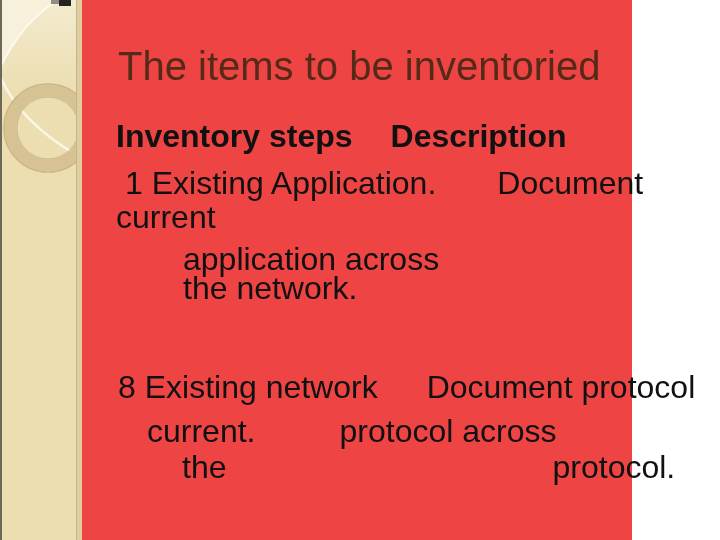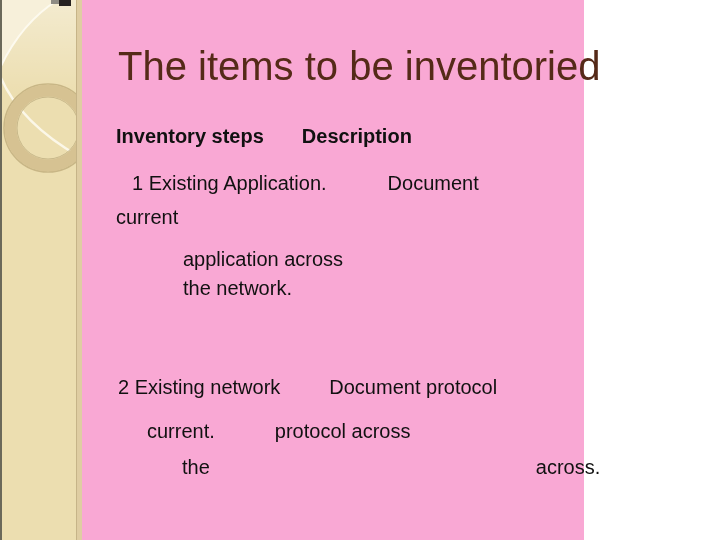--- a/index.html
+++ b/index.html
@@ -1,43 +1,43 @@
 <!DOCTYPE html>
 <html style="--title-color: #552a18; --body-color: #111111;"><head>
 <meta charset="utf-8">
 <style>
   html,body{margin:0;padding:0;background:#ffffff;}
   body{width:720px;height:540px;overflow:hidden;position:relative;
        font-family:"Liberation Sans", sans-serif;}
-  .slide{position:absolute;inset:0;width:584px;height:540px;background:#f9a8d4;}
+  .slide{position:absolute;inset:0;width:632px;height:540px;background:#ef4444;}
 
   
   .sidebar{position:absolute;left:0;top:0;width:82px;height:540px;}
 
   
   .title{position:absolute;left:118px;top:46px;margin:0;
          font-size:40px;font-weight:400;line-height:40px;white-space:nowrap;
          color:var(--title-color,#552a18);}
 
   
-  .line{position:absolute;font-size:20px;line-height:32px;white-space:nowrap;
+  .line{position:absolute;font-size:32px;line-height:32px;white-space:nowrap;
         color:var(--body-color,#111111);}
   .line .c1,.line .c2{display:inline-block;}
   .l1{left:116px;top:120px;font-weight:700;}
-  .l2{left:132px;top:167px;text-align:center;}
+  .l2{left:125px;top:167px;text-align:center;}
   .l3{left:116px;top:201px;text-align:center;}
   .l4{left:183px;top:243px;text-align:right;}
   .l5{left:183px;top:272px;}
   .l6{left:118px;top:371px;}
   .l7{left:147px;top:415px;}
   .l8{left:182px;top:451px;}
   .l1 .c2{margin-left:38px;}
   .l2 .c2{margin-left:61px;}
   .l6 .c2{margin-left:49px;}
-  .l7 .c2{margin-left:60px;}
+  .l7 .c2{margin-left:84px;}
   .l8 .c2{margin-left:326px;}
 </style>
 </head>
 <body>
 
 <div class="slide">
 
   <div class="sidebar">
     <svg width="82" height="540" viewBox="0 0 82 540">
       <defs>
@@ -73,22 +73,22 @@
   <div class="line l3">
     <span class="c1">current</span>
   </div>
   <div class="line l4">
     <span class="c1">application across</span>
   </div>
   <div class="line l5">
     <span class="c1">the network.</span>
   </div>
   <div class="line l6">
-    <span class="c1">2 Existing network</span><span class="c2">Document protocol</span>
+    <span class="c1">8 Existing network</span><span class="c2">Document protocol</span>
   </div>
   <div class="line l7">
     <span class="c1">current.</span><span class="c2">protocol across</span>
   </div>
   <div class="line l8">
-    <span class="c1">the</span><span class="c2">across.</span>
+    <span class="c1">the</span><span class="c2">protocol.</span>
   </div>
 
 </div>
 
 </body></html>

